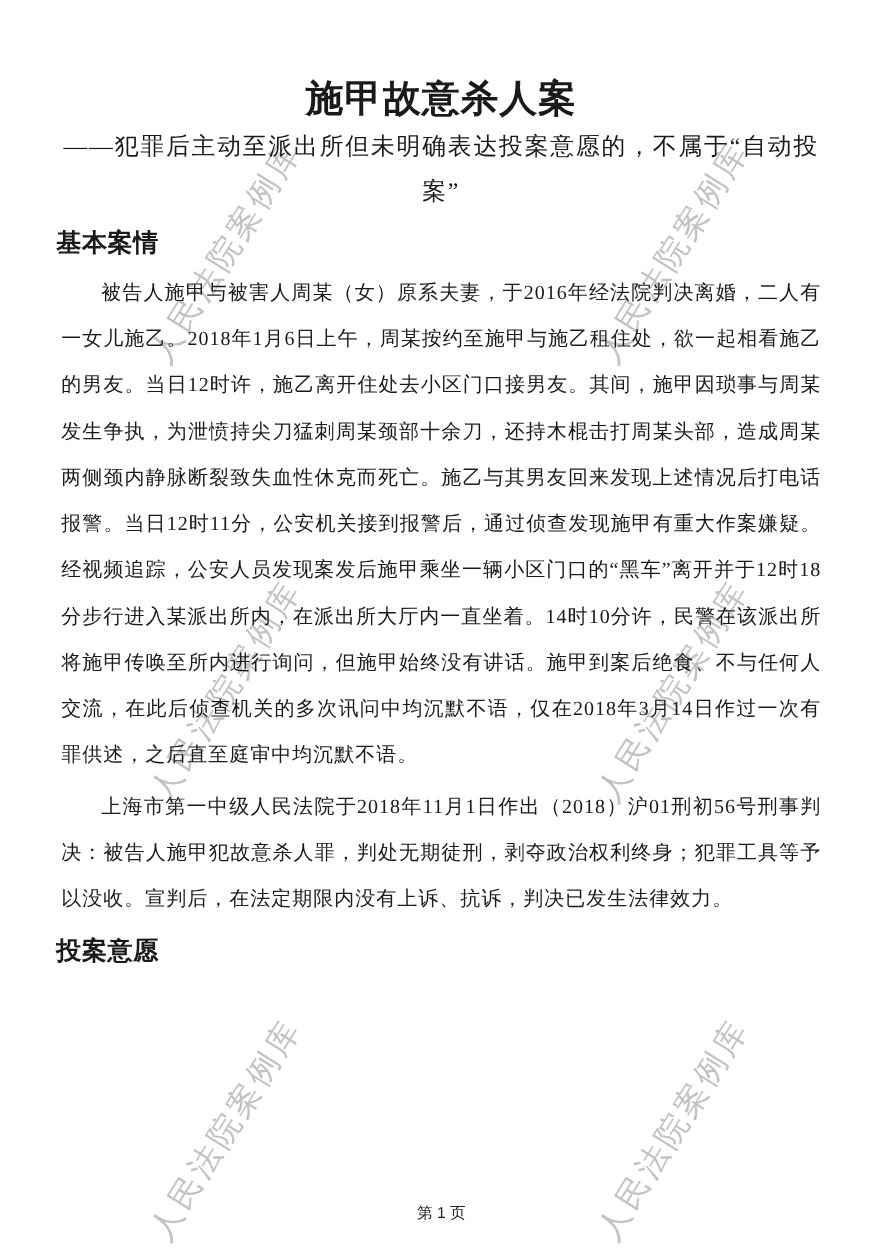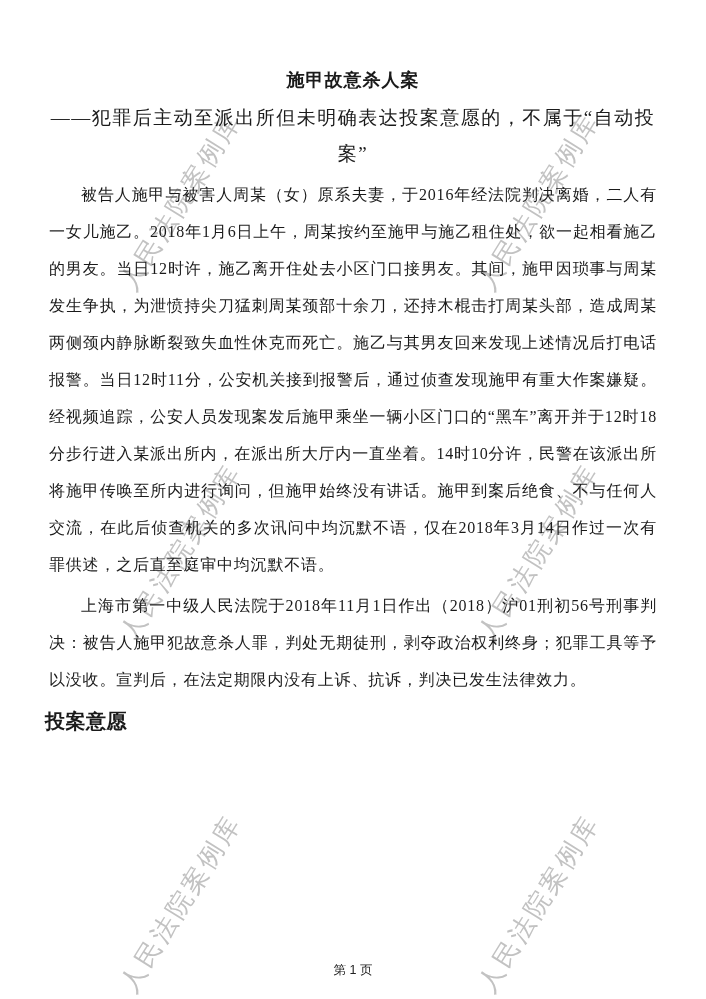--- a/index.html
+++ b/index.html
@@ -39,21 +39,21 @@
     padding: 52px 45px 0 45px;
   }
   .doc-number {
     font-size: 19px;
     line-height: 24px;
     letter-spacing: 0.5px;
   }
   .case-title {
     margin: 14px 0 0 0;
     text-align: center;
-    font-size: 18px;
+    font-size: 30px;
     font-weight: bold;
     line-height: 28px;
     letter-spacing: 1px;
   }
   .case-subtitle {
     margin-top: 6px;
     text-align: center;
     font-size: 19px;
     line-height: 36px;
     letter-spacing: 1.5px;
@@ -114,20 +114,21 @@
 
   <div class="content">
 
 
     <h1 class="case-title">施甲故意杀人案</h1>
 
     <div class="case-subtitle">——犯罪后主动至派出所但未明确表达投案意愿的，不属于“自动投案”</div>
 
 
     <div>
+      <h2 class="section-heading">基本案情</h2>
       <p class="body-para">被告人施甲与被害人周某（女）原系夫妻，于2016年经法院判决离婚，二人有一女儿施乙。2018年1月6日上午，周某按约至施甲与施乙租住处，欲一起相看施乙的男友。当日12时许，施乙离开住处去小区门口接男友。其间，施甲因琐事与周某发生争执，为泄愤持尖刀猛刺周某颈部十余刀，还持木棍击打周某头部，造成周某两侧颈内静脉断裂致失血性休克而死亡。施乙与其男友回来发现上述情况后打电话报警。当日12时11分，公安机关接到报警后，通过侦查发现施甲有重大作案嫌疑。经视频追踪，公安人员发现案发后施甲乘坐一辆小区门口的“黑车”离开并于12时18分步行进入某派出所内，在派出所大厅内一直坐着。14时10分许，民警在该派出所将施甲传唤至所内进行询问，但施甲始终没有讲话。施甲到案后绝食、不与任何人交流，在此后侦查机关的多次讯问中均沉默不语，仅在2018年3月14日作过一次有罪供述，之后直至庭审中均沉默不语。</p>
       <p class="body-para">上海市第一中级人民法院于2018年11月1日作出（2018）沪01刑初56号刑事判决：被告人施甲犯故意杀人罪，判处无期徒刑，剥夺政治权利终身；犯罪工具等予以没收。宣判后，在法定期限内没有上诉、抗诉，判决已发生法律效力。</p>
     </div>
 
     <div>
       <h2 class="section-heading">投案意愿</h2>
     </div>
 
   </div>
 

